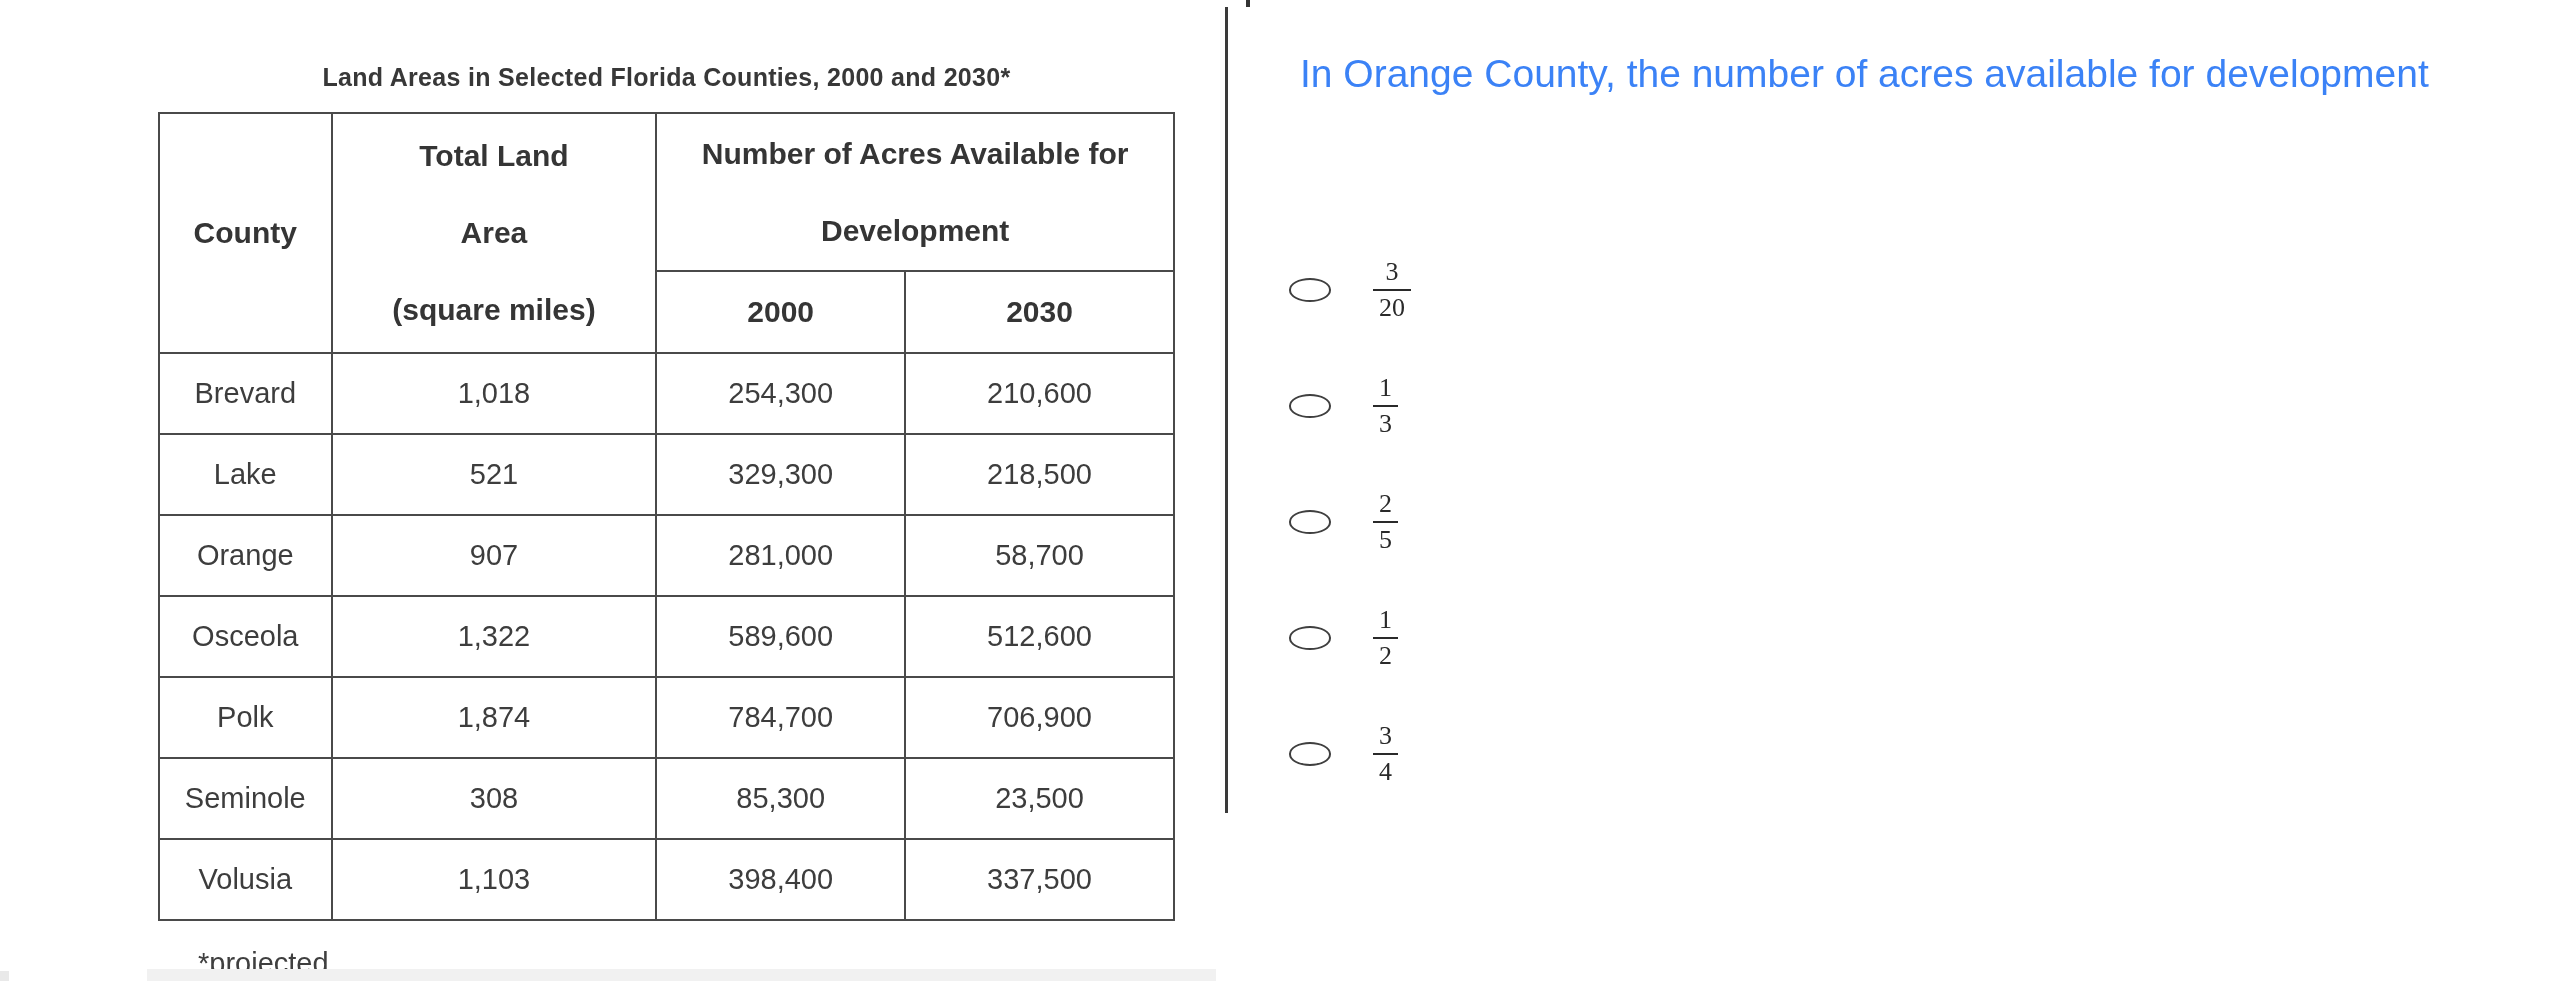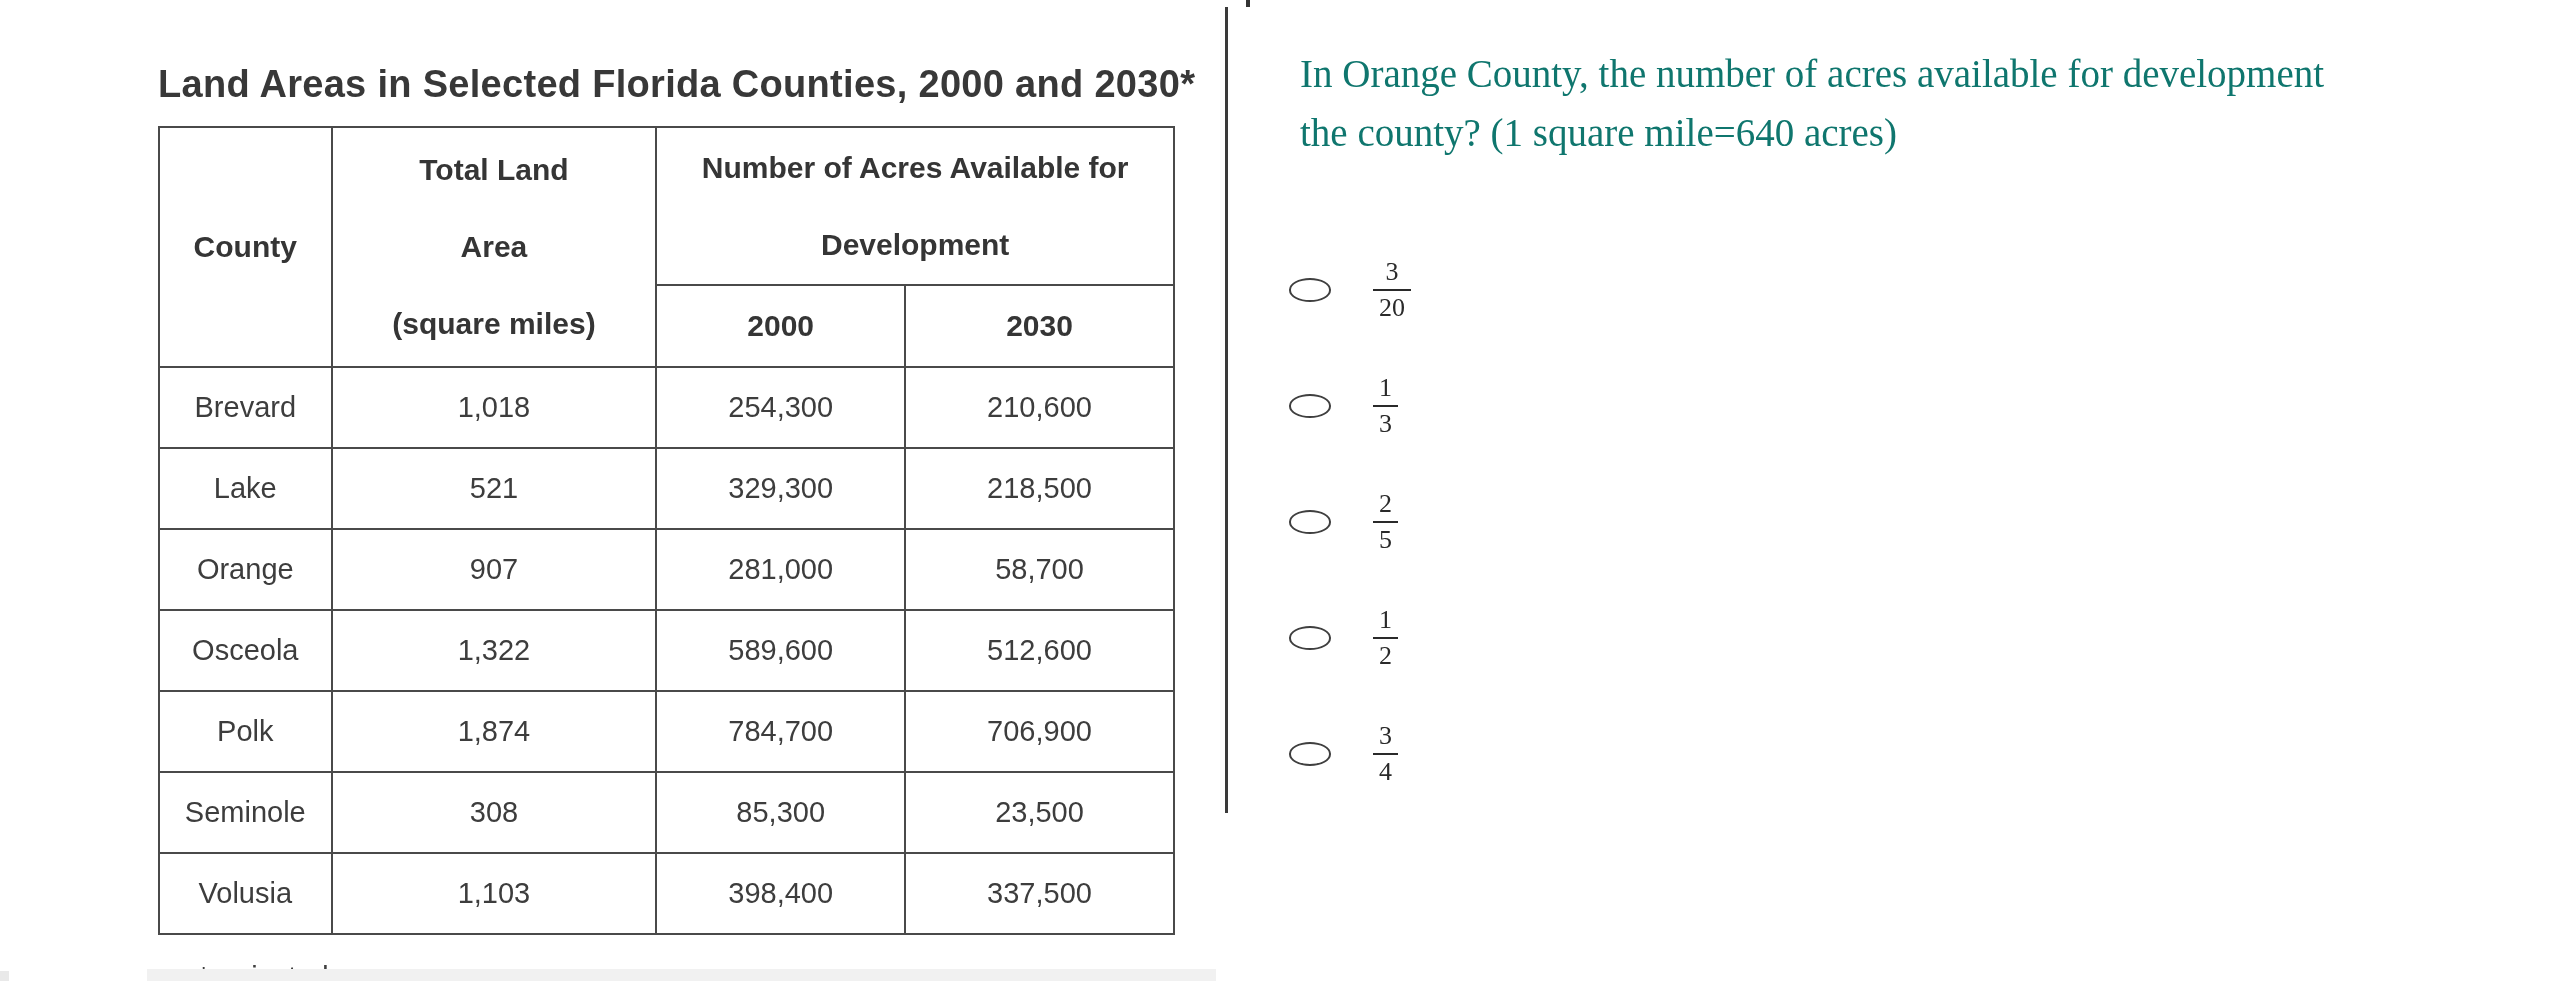--- a/index.html
+++ b/index.html
@@ -9,21 +9,21 @@
     height: 982px;
     background: #ffffff;
     overflow: hidden;
     font-family: "Liberation Sans", sans-serif;
   }
 
   
   .left-panel { position: absolute; left: 158px; top: 63px; width: 1017px; }
   .table-title {
     text-align: center;
-    font-size: 38px;
+    font-size: 25px;
     font-weight: 700;
     color: #383838;
     letter-spacing: 0.3px;
     white-space: nowrap;
     margin-bottom: 19.6px;
   }
   table.land-table {
     border-collapse: collapse;
     table-layout: fixed;
     width: 1017px;
@@ -80,24 +80,24 @@
     position: absolute;
     left: 1246px; top: 0;
     width: 3.9px; height: 6.5px;
     background: #333333;
   }
 
   
   .question {
     position: absolute;
     left: 1300px; top: 44px;
-    font-family: Liberation Serif, serif;
+    font-family: Liberation Sans, sans-serif;
     font-size: 39px;
     line-height: 59px;
-    color: #0f766e;
+    color: #3b82f6;
     white-space: nowrap;
   }
   .options {
     position: absolute;
     left: 1289px; top: 269px;
   }
   .option-row {
     display: flex;
     align-items: center;
     height: 42px;
@@ -212,21 +212,20 @@
   </div>
 
   <div class="bottom-strip"></div>
   <div class="bottom-corner"></div>
 
   <div class="divider"></div>
   <div class="top-tick"></div>
 
   <div class="question">
     <div>In Orange County, the number of acres available for development</div>
-    <div>the county? (1 square mile=640 acres)</div>
   </div>
 
   <div class="options">
     <div class="option-row">
       <div class="radio-oval"></div>
       <div class="fraction">
         <span class="num">3</span>
         <span class="den">20</span>
       </div>
     </div>

